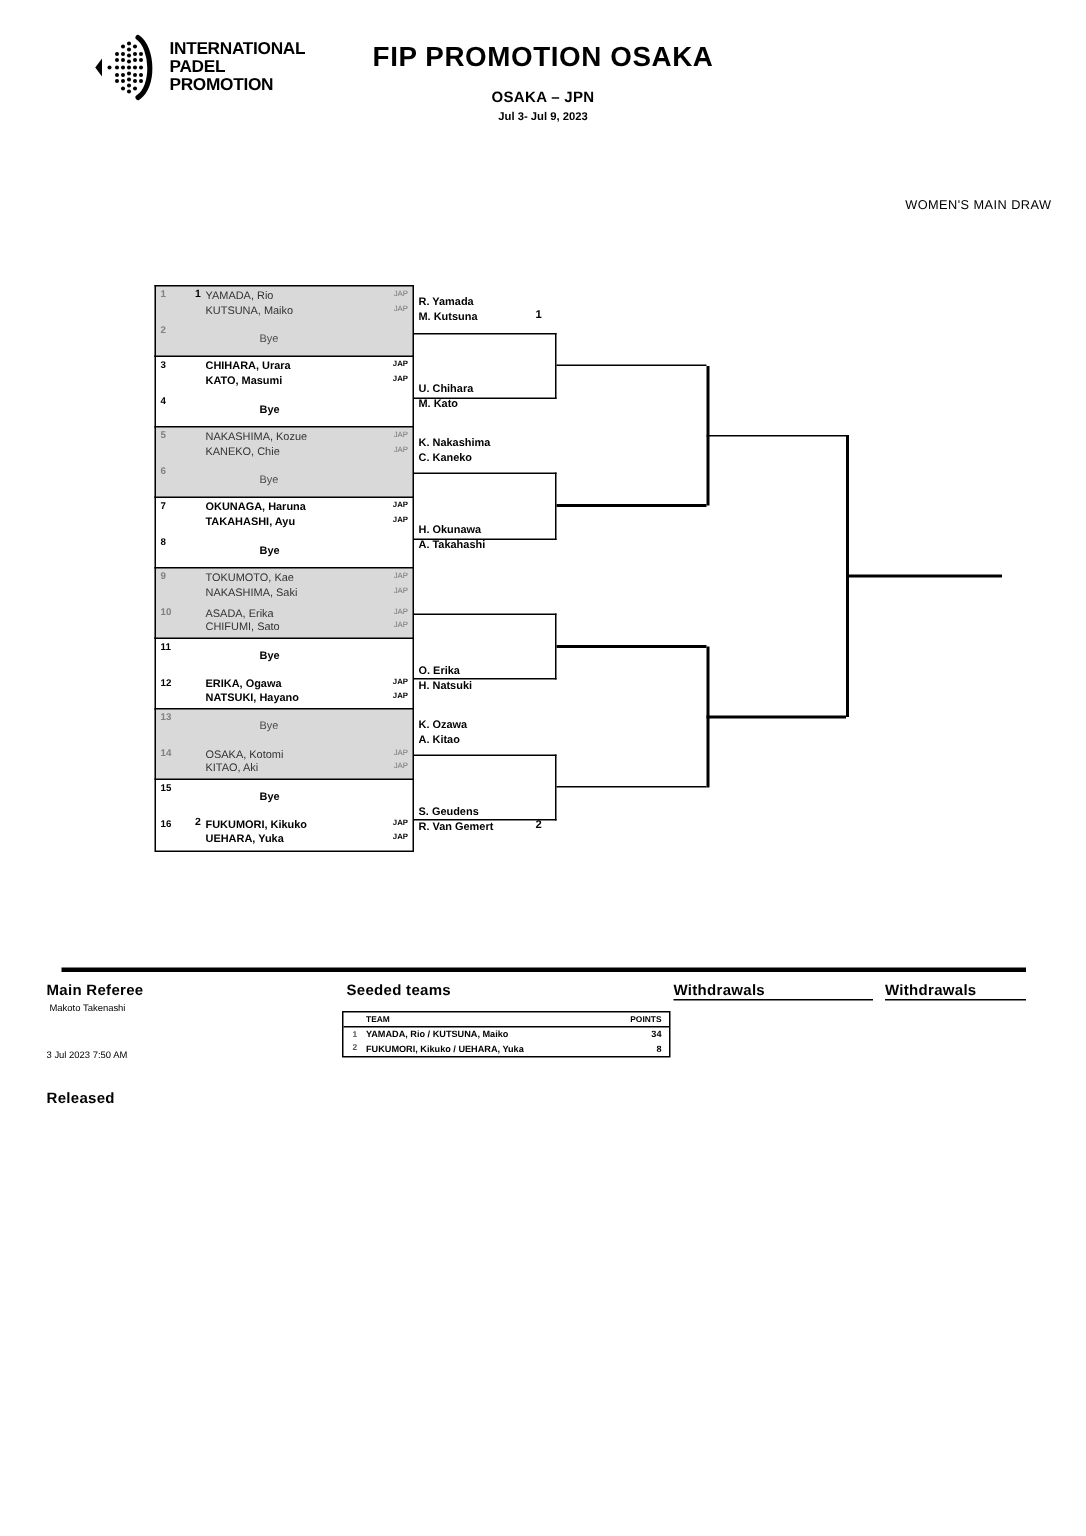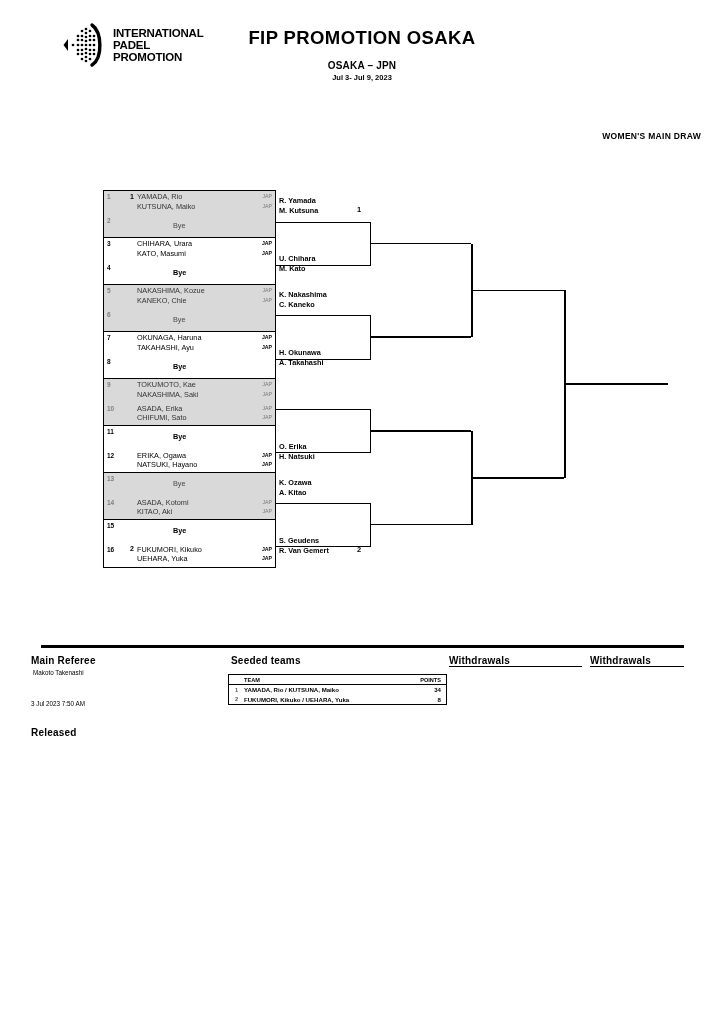--- a/index.html
+++ b/index.html
@@ -49,21 +49,21 @@
   }
   #event-dates {
     position: absolute; left: 0; top: 73px; width: 724px;
     text-align: center;
     font-size: 7.5px;
     font-weight: bold;
   }
 
   #draw-label {
     position: absolute; right: 23px; top: 131px;
-    font-size: 8.5px; font-weight: bold; letter-spacing: 0.3px;
+    font-size: 8.5px; font-weight: normal; letter-spacing: 0.3px;
   }
 
   
   #bracket { position: absolute; left: 16px; top: 0; width: 724px; height: 912px; }
 
   
   .r1-block {
     position: absolute;
     left: 87px;
     width: 173px;
@@ -86,21 +86,21 @@
   }
   .shade .r1-num { color: #808080; }
   .r1-seed {
     position: absolute; left: 26px; top: 1.5px;
     font-size: 7px; font-weight: bold;
   }
   .r1-names {
     position: absolute; left: 33px; top: 1px;
     font-size: 7.3px;
     line-height: 9.6px;
-    font-weight: normal;
+    font-weight: bold;
     white-space: nowrap;
   }
   .shade .r1-names { font-weight: normal; color: #333; }
   .r1-bye {
     position: absolute; left: 33px; top: 6px;
     font-size: 7.3px; font-weight: bold; padding-left: 36px;
   }
   .shade .r1-bye { font-weight: normal; color: #4a4a4a; }
   .r1-flags {
     position: absolute; right: 3px; top: 1px;
@@ -346,21 +346,21 @@
       </div>
     </div>
     <div class="r1-block shade" style="left: 87px; top: 472px; width: 173px;">
       <div class="r1-row">
         <div class="r1-num">13</div>
         <div class="r1-bye">Bye</div>
       </div>
       <div class="r1-row">
         <div class="r1-num">14</div>
         <div class="r1-names">
-          <div>ASADA, Kotomi</div>
+          <div>OSAKA, Kotomi</div>
           <div>KITAO, Aki</div>
         </div>
         <div class="r1-flags">
           <div>JAP</div>
           <div>JAP</div>
         </div>
       </div>
     </div>
     <div class="r1-block last" style="left: 87px; top: 519px; width: 173px;">
       <div class="r1-row">

